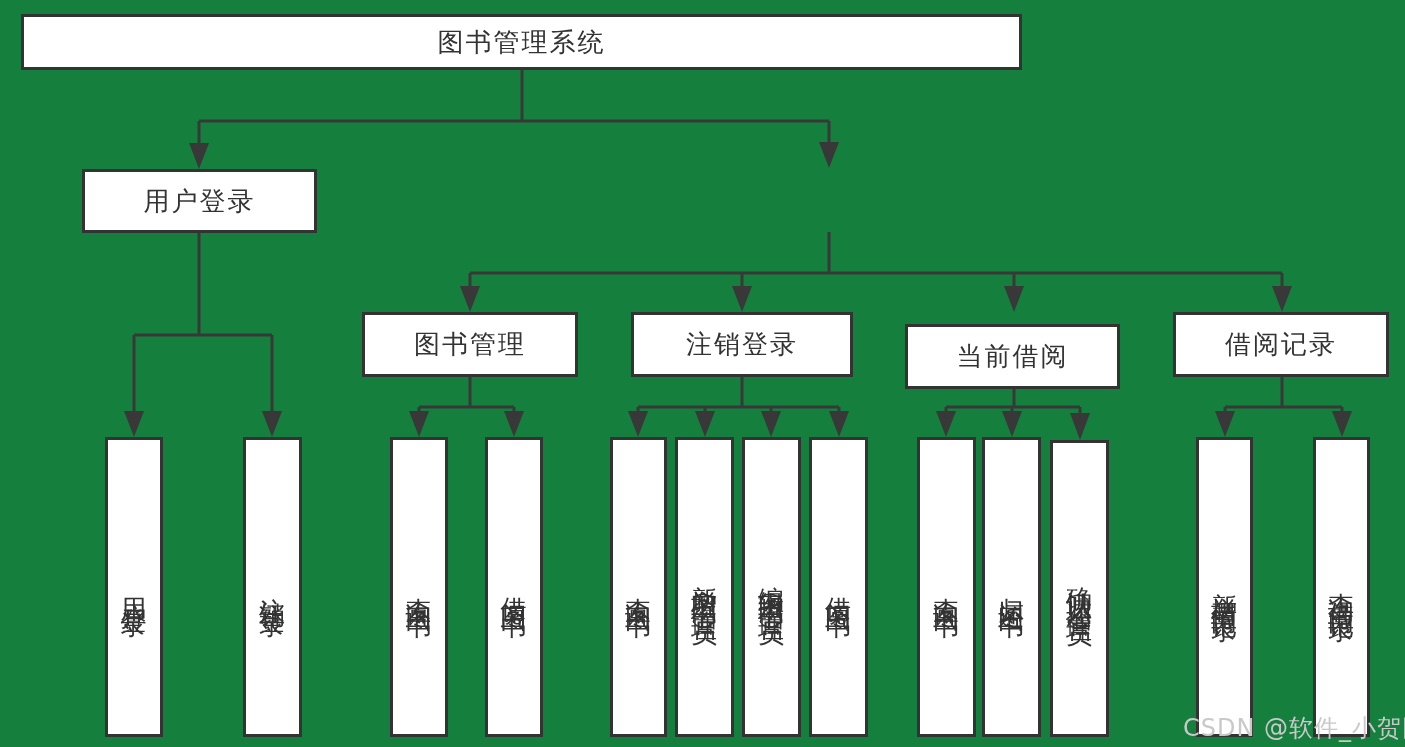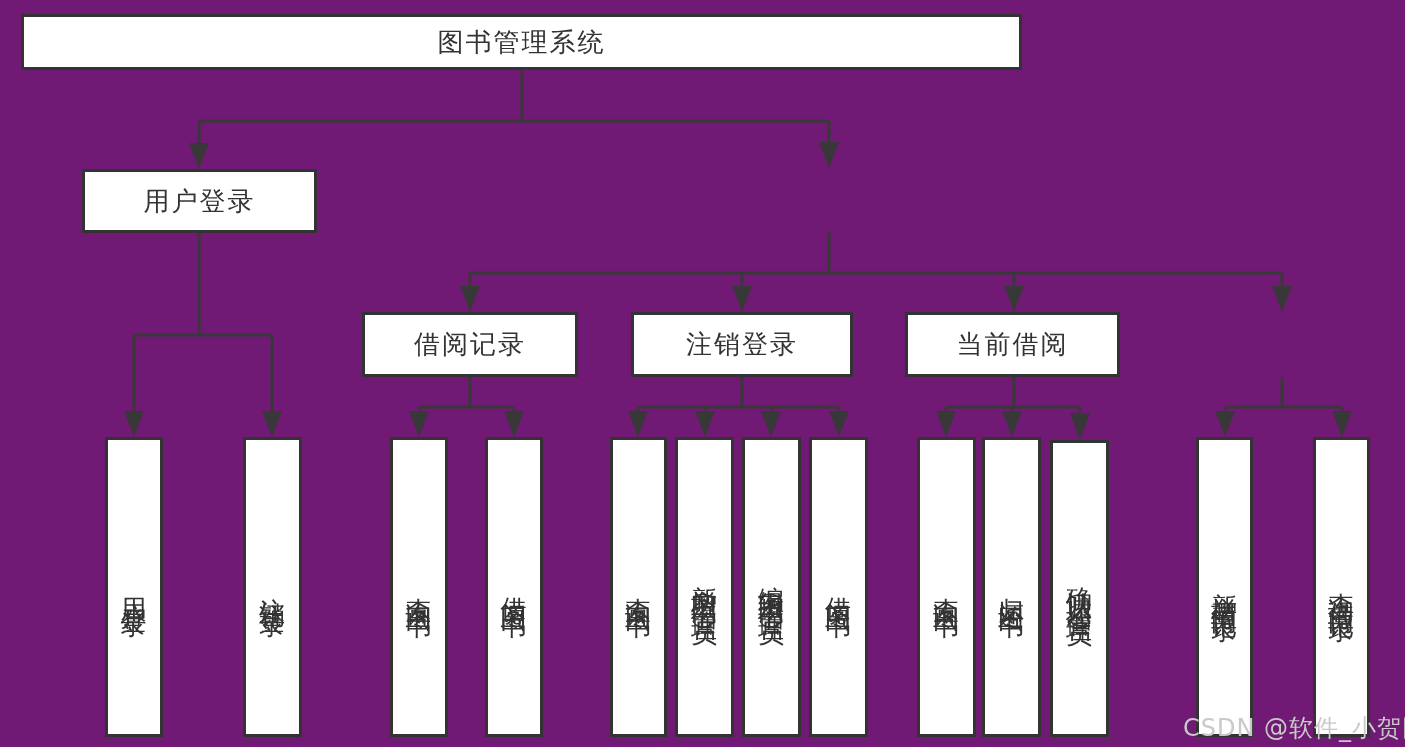--- a/index.html
+++ b/index.html
@@ -1,20 +1,20 @@
 <!DOCTYPE html>
 <html><head>
 <meta charset="utf-8">
 <style>
   html, body { margin: 0; padding: 0; background: #ffffff; }
   .canvas {
     position: relative;
     width: 1405px;
     height: 747px;
-    background: #701a75;
+    background: #15803d;
     font-family: "DejaVu Sans", sans-serif;
     overflow: hidden;
   }
   svg.connectors {
     position: absolute;
     left: 0; top: 0;
     width: 1405px; height: 747px;
   }
   svg.connectors path {
     stroke: #383838;
@@ -96,23 +96,24 @@
 
     <path d="M1282,377 L1282,407 M1225,407 L1342,407 M1225,407 L1225,414 M1342,407 L1342,414"></path>
     <polygon points="1215,411 1235,411 1225,437"></polygon>
     <polygon points="1332,411 1352,411 1342,437"></polygon>
   </svg>
 
   <div class="node h-node" style="left:21px; top:14px; width:1001px; height:56px;">图书管理系统</div>
 
   <div class="node h-node" style="left:82px; top:169px; width:235px; height:64px;">用户登录</div>
 
-  <div class="node h-node" style="left:362px; top:312px; width:216px; height:65px;">借阅记录</div>
+  <div class="node h-node" style="left:362px; top:312px; width:216px; height:65px;">图书管理</div>
   <div class="node h-node" style="left:631px; top:312px; width:222px; height:65px;">注销登录</div>
-  <div class="node h-node" style="left:905px; top:312px; width:215px; height:65px;">当前借阅</div>
+  <div class="node h-node" style="left:905px; top:324px; width:215px; height:65px;">当前借阅</div>
+  <div class="node h-node" style="left:1173px; top:312px; width:216px; height:65px;">借阅记录</div>
 
   <div class="node v-node" style="left:105px; top:437px; width:58px; height:300px;">用户登录</div>
   <div class="node v-node" style="left:243px; top:437px; width:59px; height:300px;">注销登录</div>
 
   <div class="node v-node" style="left:390px; top:437px; width:58px; height:300px;">查询图书</div>
   <div class="node v-node" style="left:485px; top:437px; width:58px; height:300px;">借阅图书</div>
 
   <div class="node v-node" style="left:610px; top:437px; width:57px; height:300px;">查询图书</div>
   <div class="node v-node" style="left:675px; top:437px; width:59px; height:300px;">新增图书（管理员）</div>
   <div class="node v-node" style="left:742px; top:437px; width:59px; height:300px;">编辑图书（管理员）</div>

